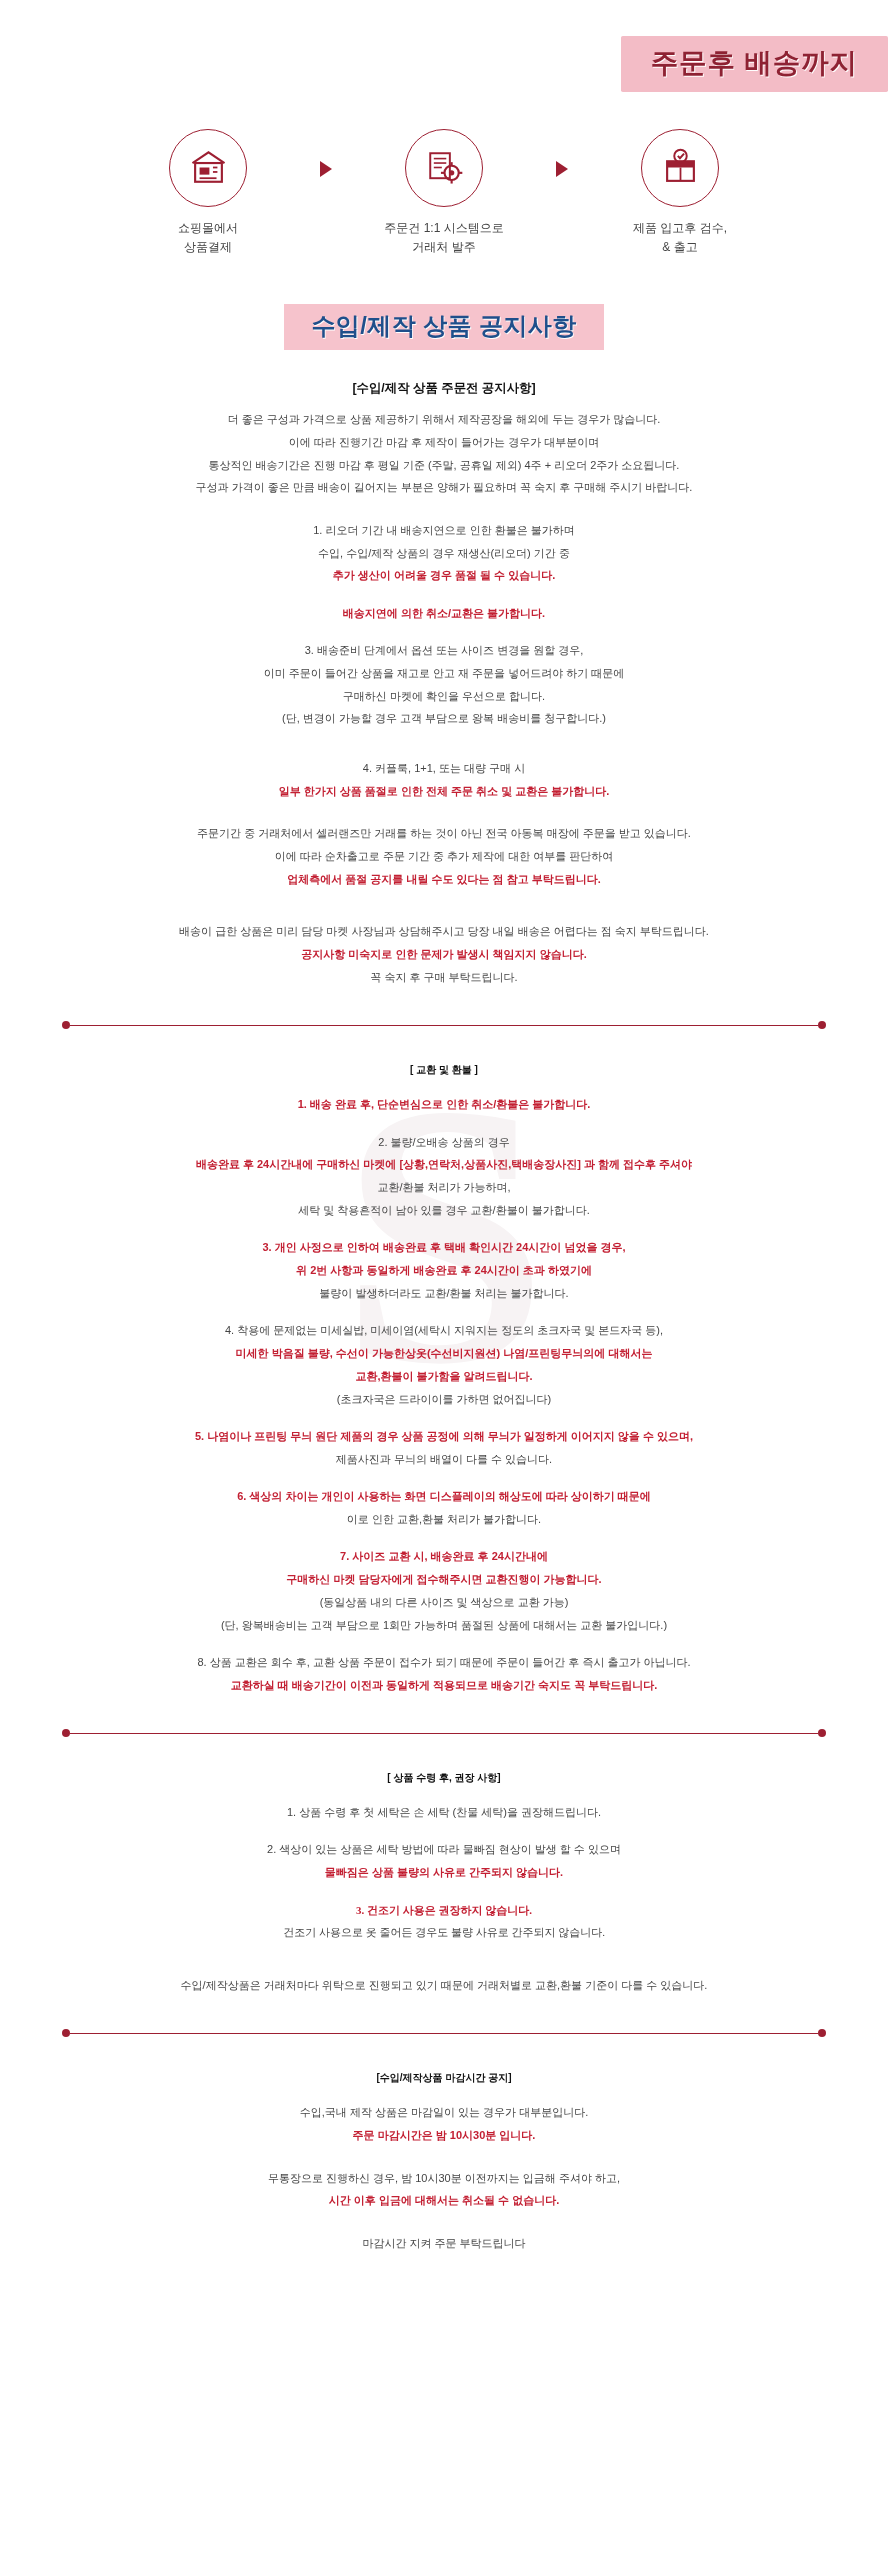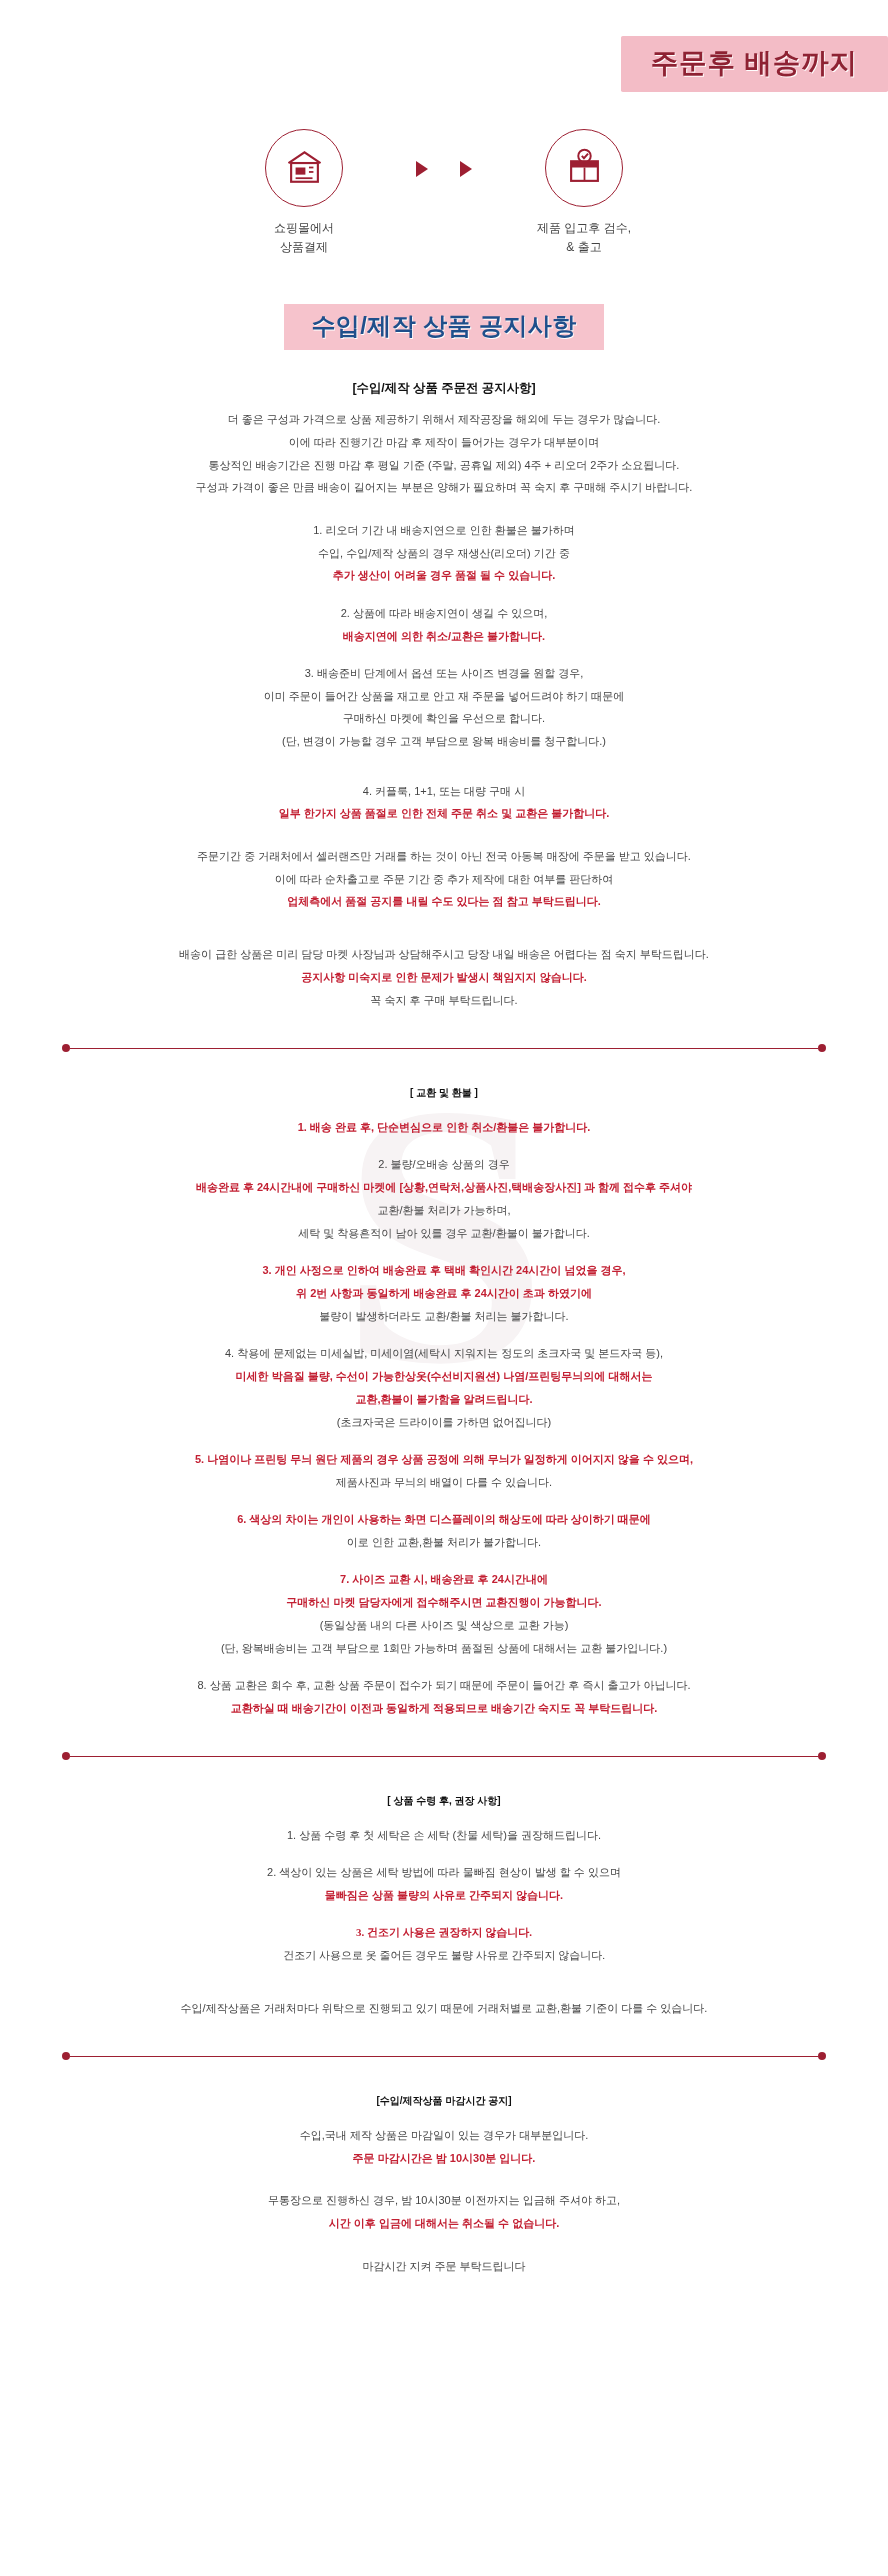--- a/index.html
+++ b/index.html
@@ -179,20 +179,38 @@
           <line x1="29" y1="23" x2="34" y2="23" stroke="#9d1f32" stroke-width="2"></line>
           <line x1="29" y1="28" x2="34" y2="28" stroke="#9d1f32" stroke-width="2"></line>
         </svg>
       </div>
       <div class="step-label" style="white-space:pre-line;">쇼핑몰에서
 상품결제</div>
     </div>
 
     <div class="arrow"></div>
 
+    <div class="step">
+      <div class="circle">
+        <svg width="43" height="41" viewBox="0 0 48 46">
+          <rect x="8" y="7" width="22" height="28" fill="none" stroke="#9d1f32" stroke-width="2.2"></rect>
+          <line x1="12" y1="13" x2="26" y2="13" stroke="#9d1f32" stroke-width="1.8"></line>
+          <line x1="12" y1="18" x2="26" y2="18" stroke="#9d1f32" stroke-width="1.8"></line>
+          <line x1="12" y1="23" x2="21" y2="23" stroke="#9d1f32" stroke-width="1.8"></line>
+          <circle cx="32" cy="29" r="8" fill="none" stroke="#9d1f32" stroke-width="2.4"></circle>
+          <circle cx="32" cy="29" r="3" fill="#9d1f32"></circle>
+          <line x1="32" y1="17" x2="32" y2="21" stroke="#9d1f32" stroke-width="2.4"></line>
+          <line x1="32" y1="37" x2="32" y2="41" stroke="#9d1f32" stroke-width="2.4"></line>
+          <line x1="20" y1="29" x2="24" y2="29" stroke="#9d1f32" stroke-width="2.4"></line>
+          <line x1="40" y1="29" x2="44" y2="29" stroke="#9d1f32" stroke-width="2.4"></line>
+        </svg>
+      </div>
+      <div class="step-label" style="white-space:pre-line;">주문건 1:1 시스템으로
+거래처 발주</div>
+    </div>
 
     <div class="arrow"></div>
 
     <div class="step">
       <div class="circle">
         <svg width="43" height="41" viewBox="0 0 48 46">
           <rect x="9" y="16" width="30" height="22" fill="none" stroke="#9d1f32" stroke-width="2.4"></rect>
           <rect x="9" y="16" width="30" height="7" fill="#9d1f32"></rect>
           <circle cx="24" cy="10" r="7" fill="none" stroke="#9d1f32" stroke-width="2.2"></circle>
           <path d="M21 10 l2.4 2.6 L28 7.5" fill="none" stroke="#9d1f32" stroke-width="2.2"></path>
@@ -220,21 +238,20 @@
         <p>구성과 가격이 좋은 만큼 배송이 길어지는 부분은 양해가 필요하며 꼭 숙지 후 구매해 주시기 바랍니다.</p>
       </div>
     <div class="gap-m"></div>
     <div id="notice-items">
         <div>
           <p>1. 리오더 기간 내 배송지연으로 인한 환불은 불가하며</p>
           <p>수입, 수입/제작 상품의 경우 재생산(리오더) 기간 중</p>
           <p class="red">추가 생산이 어려울 경우 품절 될 수 있습니다.</p>
         </div>
         <div style="margin-top: 18px;">
-          <p>2. 상품에 따라 배송지연이 생길 수 있으며,</p>
           <p class="red">배송지연에 의한 취소/교환은 불가합니다.</p>
         </div>
         <div style="margin-top: 18px;">
           <p>3. 배송준비 단계에서 옵션 또는 사이즈 변경을 원할 경우,</p>
           <p>이미 주문이 들어간 상품을 재고로 안고 재 주문을 넣어드려야 하기 때문에</p>
           <p>구매하신 마켓에 확인을 우선으로 합니다.</p>
           <p>(단, 변경이 가능할 경우 고객 부담으로 왕복 배송비를 청구합니다.)</p>
         </div>
         <div style="margin-top: 30px;">
           <p>4. 커플룩, 1+1, 또는 대량 구매 시</p>

